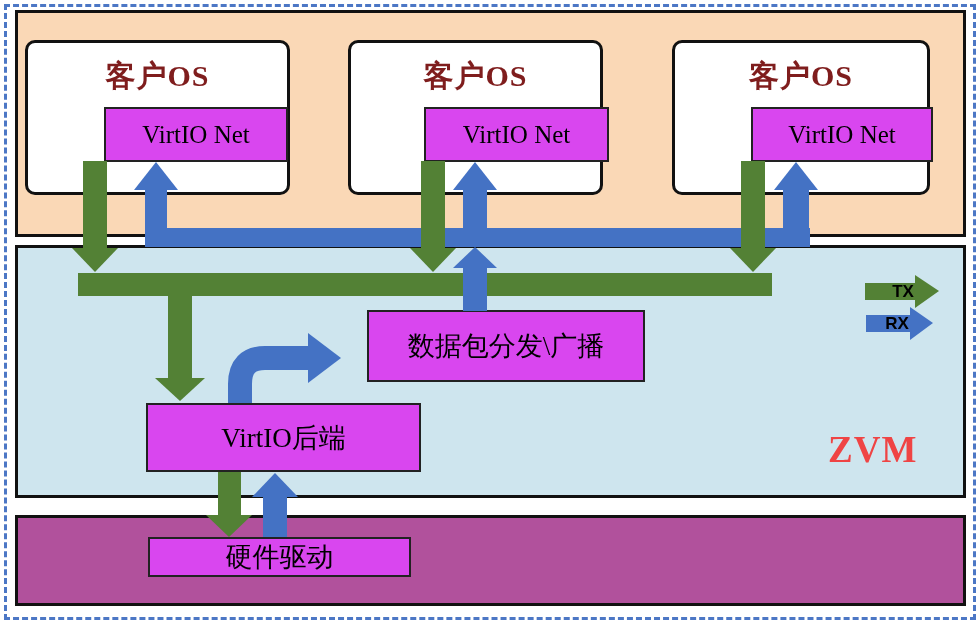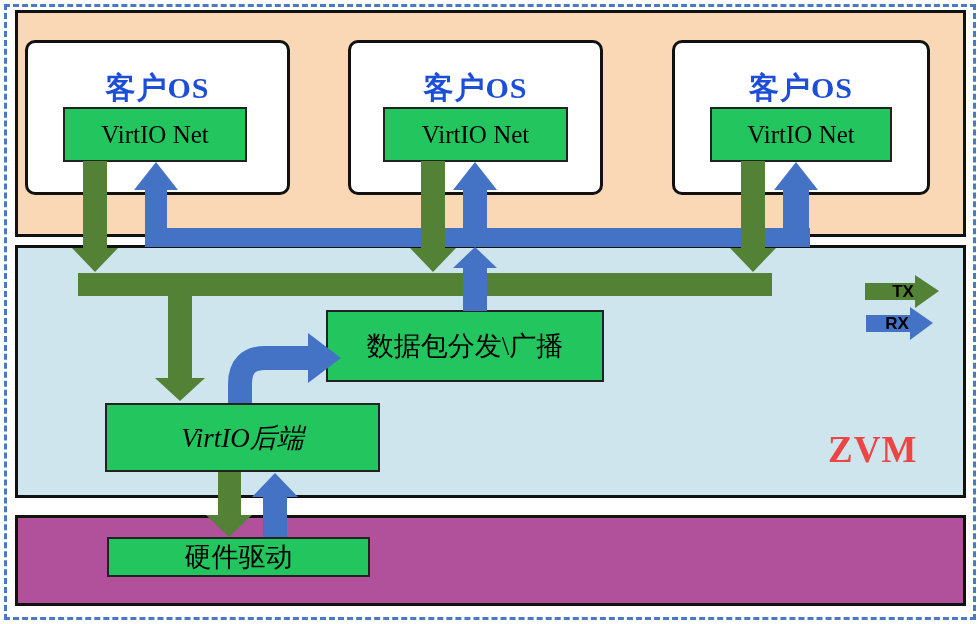--- a/index.html
+++ b/index.html
@@ -10,30 +10,30 @@
   .frame{position:absolute;inset:4px;border:3px dashed var(--c-dash);pointer-events:none;}
   .section{position:absolute;border:3px solid #111;box-sizing:border-box;}
   .sec-guest{left:15px;top:10px;width:951px;height:227px;background:var(--c-peach);}
   .sec-zvm{left:15px;top:245px;width:951px;height:253px;background:var(--c-ltblue);}
   .sec-hw{left:15px;top:515px;width:951px;height:91px;background:var(--c-magenta);}
   .guest{
     position:absolute;top:40px;height:155px;background:#fff;border:3px solid #111;
     border-radius:10px;box-sizing:border-box;
   }
   .guest-title{
-    text-align:center;margin-top:25px;font-size:30px;font-weight:bold;color:#1d4ed8;
+    text-align:center;margin-top:13px;font-size:30px;font-weight:bold;color:#7f1d1d;
     letter-spacing:1px;
   }
   .whitebox{
-    position:absolute;background:#22c55e;border:2px solid #222;box-sizing:border-box;
-    display:flex;align-items:center;justify-content:center;color:#000;
+    position:absolute;background:#d946ef;border:2px solid #222;box-sizing:border-box;
+    display:flex;align-items:center;justify-content:center;color:#000;margin-left:41px;
   }
   .mod{top:107px;height:55px;font-size:25px;border-width:2px;}
   .dispatcher{left:326px;top:310px;width:278px;height:72px;font-size:27px;}
-  .backend{left:105px;top:403px;width:275px;height:69px;font-size:27px;font-style:italic;}
+  .backend{left:105px;top:403px;width:275px;height:69px;font-size:27px;}
   .driver{left:107px;top:537px;width:263px;height:40px;font-size:27px;}
   .zvm-label{
     position:absolute;left:828px;top:428px;font-size:37px;font-weight:bold;color:#ef4444;
     font-family:"Liberation Serif", serif;letter-spacing:1px;
   }
   svg.arrows{position:absolute;left:0;top:0;pointer-events:none;}
   .f-green{fill:var(--c-green);}
   .f-blue{fill:var(--c-blue);}
   .s-blue{stroke:var(--c-blue);fill:none;}
   .legend-text{

